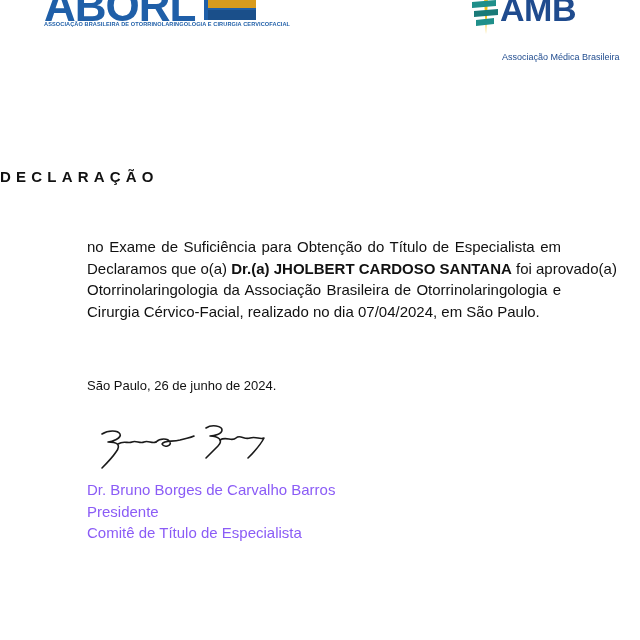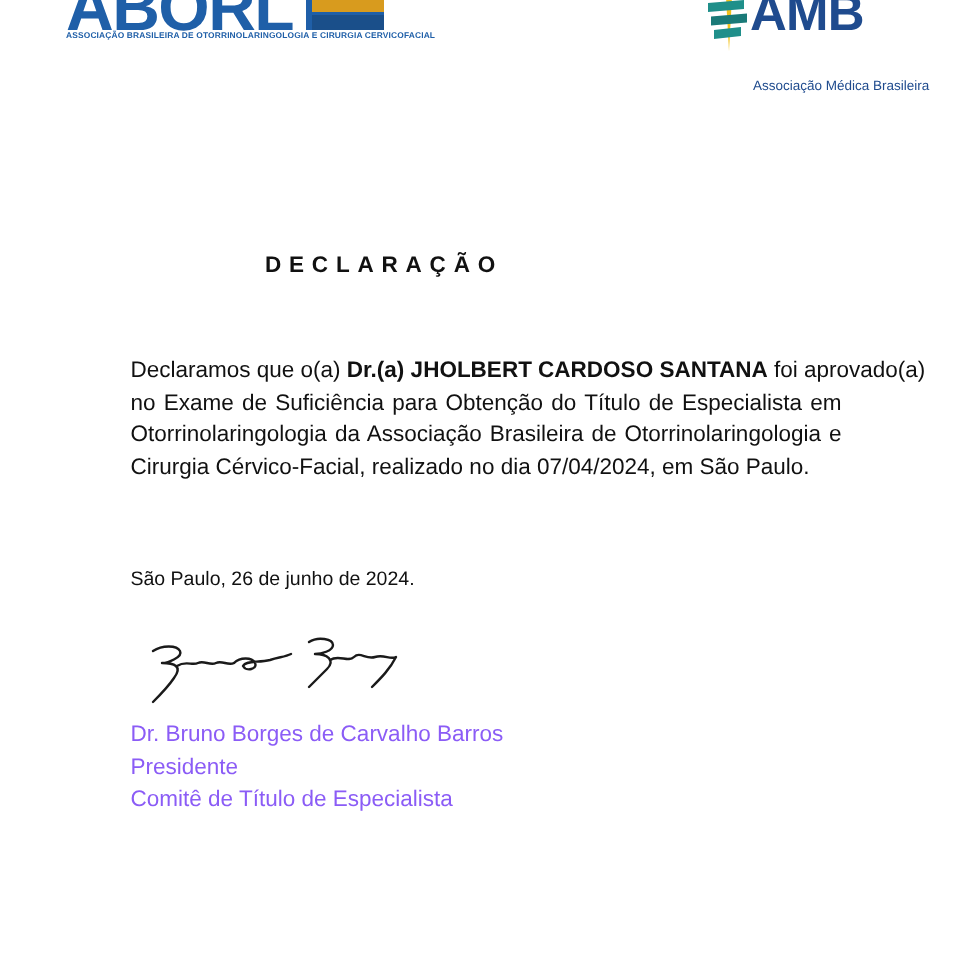--- a/index.html
+++ b/index.html
@@ -51,21 +51,21 @@
       font-weight: bold; font-size: 34px; color: #1f4b8e; line-height: 32px;
       letter-spacing: -0.5px;
     }
     .amb-sub {
       position: absolute; left: 32px; top: 29px;
       font-size: 9px; color: #1f4b8e; white-space: nowrap; margin-top: 27px;
     }
 
     
     .title {
-      left: 0; width: 512px; top: 168px; text-align: center;
+      left: 0; width: 512px; top: 168px; text-align: left;
       font-weight: bold; font-size: 15px; letter-spacing: 5.2px;
       color: #111;
     }
 
     
     .body-text {
       left: 87px; top: 236px; width: 474px;
       font-size: 15px; line-height: 21.6px; text-align: justify;
       color: #111;
     }
@@ -107,22 +107,22 @@
     <path d="M4 15 L28 13 L28 19 L4 21 Z" fill="#1a7a78"></path>
     <path d="M6 24 L24 22 L24 28 L6 30 Z" fill="#1f8f8a"></path>
   </svg>
   <div class="amb-word">AMB</div>
   <div class="amb-sub">Associação Médica Brasileira</div>
 </div>
 
 <div class="abs title">DECLARAÇÃO</div>
 
 <div class="abs body-text">
+  <span class="line">no Exame de Suficiência para Obtenção do Título de Especialista em</span>
   <span class="line"><span>Declaramos que o(a) </span><span class="bold">Dr.(a) JHOLBERT CARDOSO SANTANA</span><span> foi aprovado(a)</span></span>
-  <span class="line">no Exame de Suficiência para Obtenção do Título de Especialista em</span>
   <span class="line">Otorrinolaringologia da Associação Brasileira de Otorrinolaringologia e</span>
   <span class="line last">Cirurgia Cérvico-Facial, realizado no dia 07/04/2024, em São Paulo.</span>
 </div>
 
 <div class="abs date-line">São Paulo, 26 de junho de 2024.</div>
 
 <svg class="abs signature" viewBox="0 0 170 52" fill="none" stroke="#1a1a1a" stroke-width="1.6" stroke-linecap="round" stroke-linejoin="round">
   <path d="M4 12 C10 8 20 8 22 12 C24 16 14 20 10 20 C18 20 24 22 18 30 C14 36 8 42 4 46"></path>
   <path d="M20 22 C26 18 30 22 34 20 C38 18 42 22 46 20 C50 18 54 22 58 20"></path>
   <path d="M58 20 C62 16 70 16 72 20 C74 24 66 26 64 22 C66 18 74 20 82 18 C88 16 92 16 96 14"></path>

